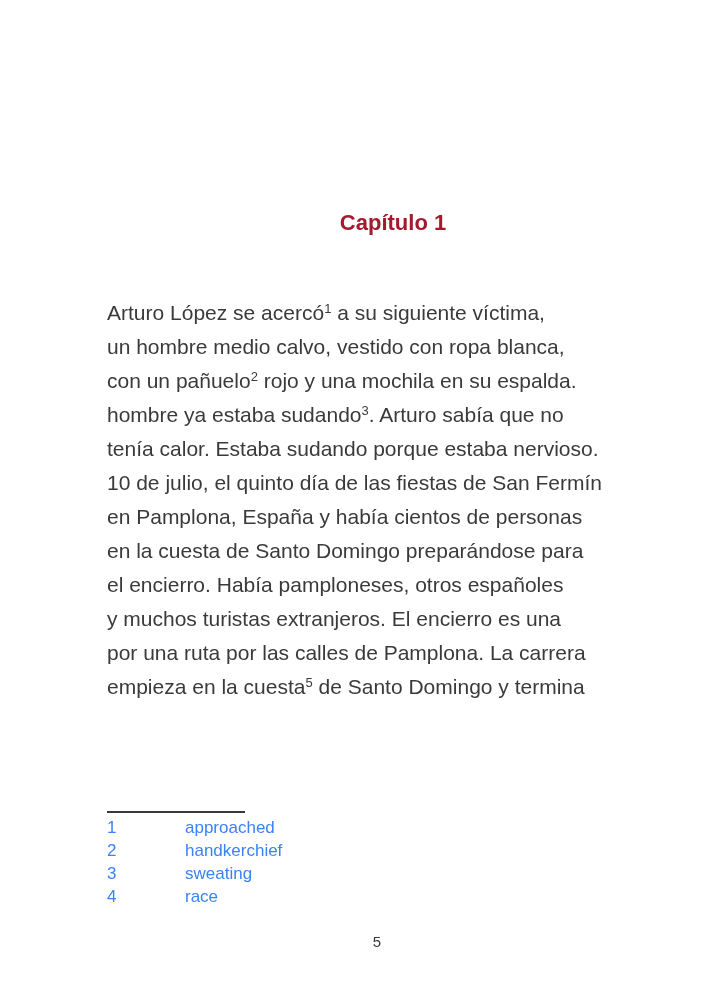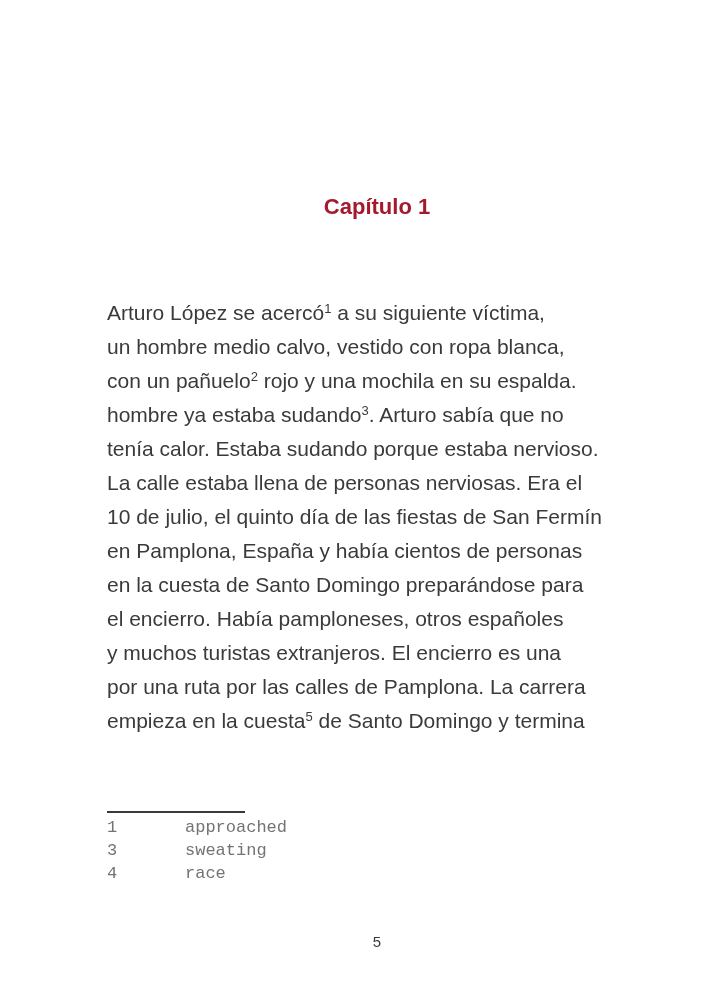--- a/index.html
+++ b/index.html
@@ -13,21 +13,21 @@
     height: 1000px;
     background: #ffffff;
     font-family: "Liberation Sans", "DejaVu Sans", sans-serif;
     overflow: hidden;
   }
   .chapter-title {
     position: absolute;
     top: 192px;
     left: 107px;
     width: 540px;
-    margin: 0;
+    margin: 16px;
     text-align: center;
     font-size: 22px;
     line-height: 30px;
     font-weight: 700;
     color: #A5192D;
   }
   .story {
     position: absolute;
     top: 296px;
     left: 107px;
@@ -89,32 +89,32 @@
 
 <div class="page">
   <h1 class="chapter-title" style="color: rgb(165, 25, 45);">Capítulo 1</h1>
 
   <div class="story" style="color: rgb(58, 58, 58);">
       <div class="line"><span>Arturo López </span><span class="b">se acercó</span><span class="sup">1</span><span> a su siguiente víctima,</span></div>
       <div class="line"><span>un hombre medio calvo, vestido con ropa blanca,</span></div>
       <div class="line"><span>con un </span><span class="b">pañuelo</span><span class="sup">2</span><span> rojo y una mochila en su espalda.</span></div>
       <div class="line"><span>hombre ya estaba </span><span class="b">sudando</span><span class="sup">3</span><span>. Arturo sabía que no</span></div>
       <div class="line"><span>tenía calor. Estaba sudando porque estaba nervioso.</span></div>
-      <div class="line"><span>La calle estaba llena de personas nerviosas. Era el</span></div>
       <div class="line"><span>10 de julio, el quinto día de las fiestas de San Fermín</span></div>
       <div class="line"><span>en Pamplona, España y había cientos de personas</span></div>
       <div class="line"><span>en la cuesta de Santo Domingo preparándose para</span></div>
       <div class="line"><span>el encierro. Había pamploneses, otros españoles</span></div>
       <div class="line"><span>y muchos turistas extranjeros. El encierro es una</span></div>
       <div class="line"><span>por una ruta por las calles de Pamplona. La carrera</span></div>
       <div class="line"><span>empieza en la </span><span class="b">cuesta</span><span class="sup">5</span><span> de Santo Domingo y termina</span></div>
     </div>
 
   <div class="footnote-rule" style="background: rgb(58, 58, 58);"></div>
 
-  <div class="footnotes" style="color: #737373; font-family: Liberation Mono, monospace;">
+  <div class="footnotes" style="color: #3b82f6;">
       <div class="fn-row"><span class="fn-num">1</span><span class="fn-text">approached</span></div>
+      <div class="fn-row"><span class="fn-num">2</span><span class="fn-text">handkerchief</span></div>
       <div class="fn-row"><span class="fn-num">3</span><span class="fn-text">sweating</span></div>
       <div class="fn-row"><span class="fn-num">4</span><span class="fn-text">race</span></div>
     </div>
 
   <div class="page-number" style="color: rgb(58, 58, 58);">5</div>
 </div>
 
 </body></html>

